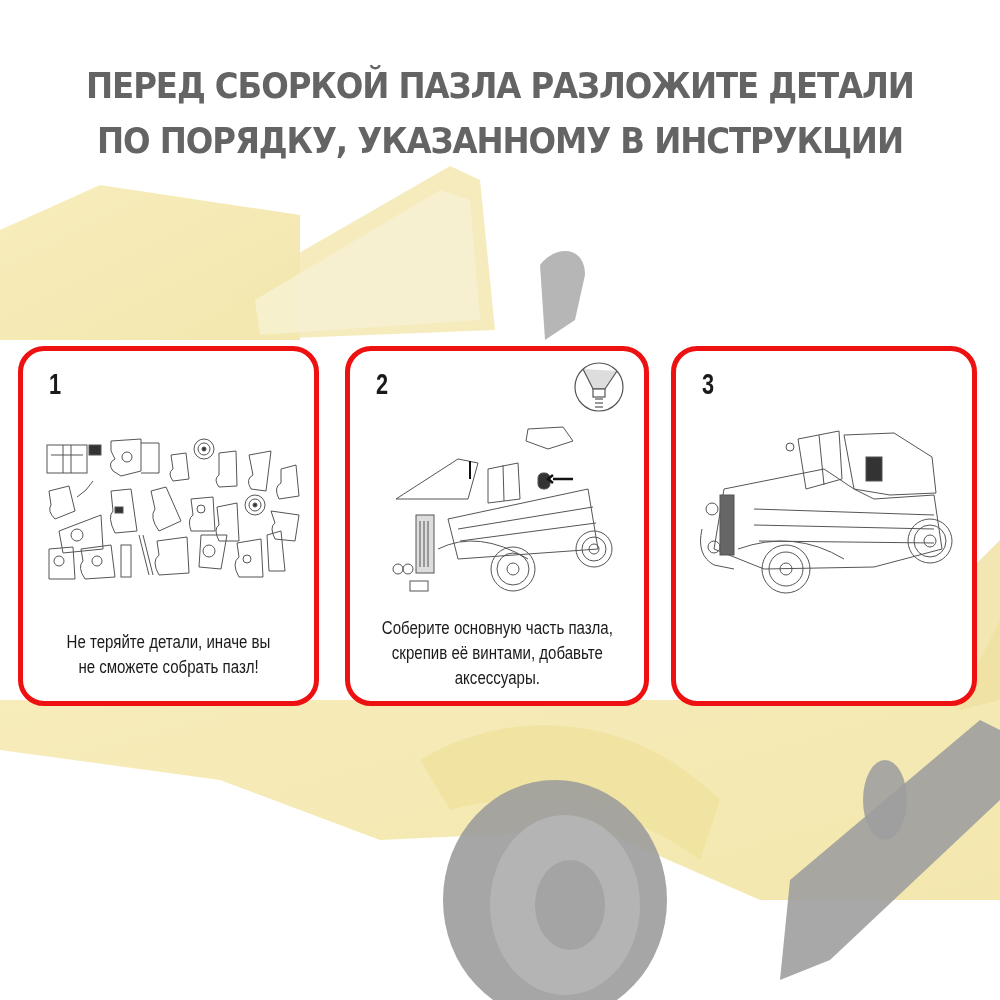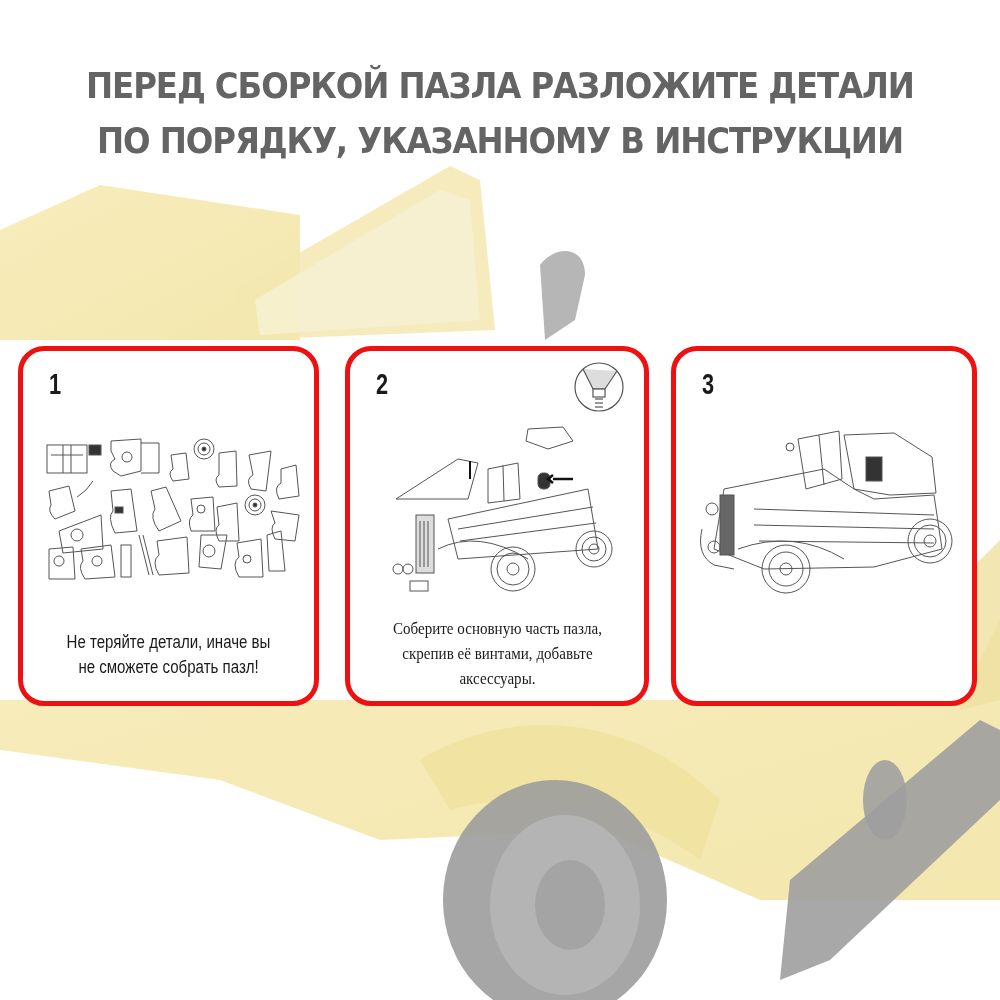--- a/index.html
+++ b/index.html
@@ -165,21 +165,21 @@
     <circle cx="125" cy="150" r="22"></circle>
       <circle cx="125" cy="150" r="16"></circle>
       <circle cx="125" cy="150" r="6"></circle>
     <circle cx="206" cy="130" r="18"></circle>
       <circle cx="206" cy="130" r="12"></circle>
       <circle cx="206" cy="130" r="5"></circle>
     <circle cx="10" cy="150" r="5"></circle>
       <circle cx="20" cy="150" r="5"></circle>
     <rect x="22" y="162" width="18" height="10"></rect>
   </svg>
-  <div class="caption" style="top:265px;font-family:Liberation Serif, serif;">
+  <div class="caption" style="top:265px;">
     <div class="caption-inner">
       <span>Соберите основную часть пазла,</span>
       <span>скрепив её винтами, добавьте</span>
       <span>аксессуары.</span>
     </div>
   </div>
 </div>
 
 <div class="card card-3">
   <div class="step-num">3</div>

